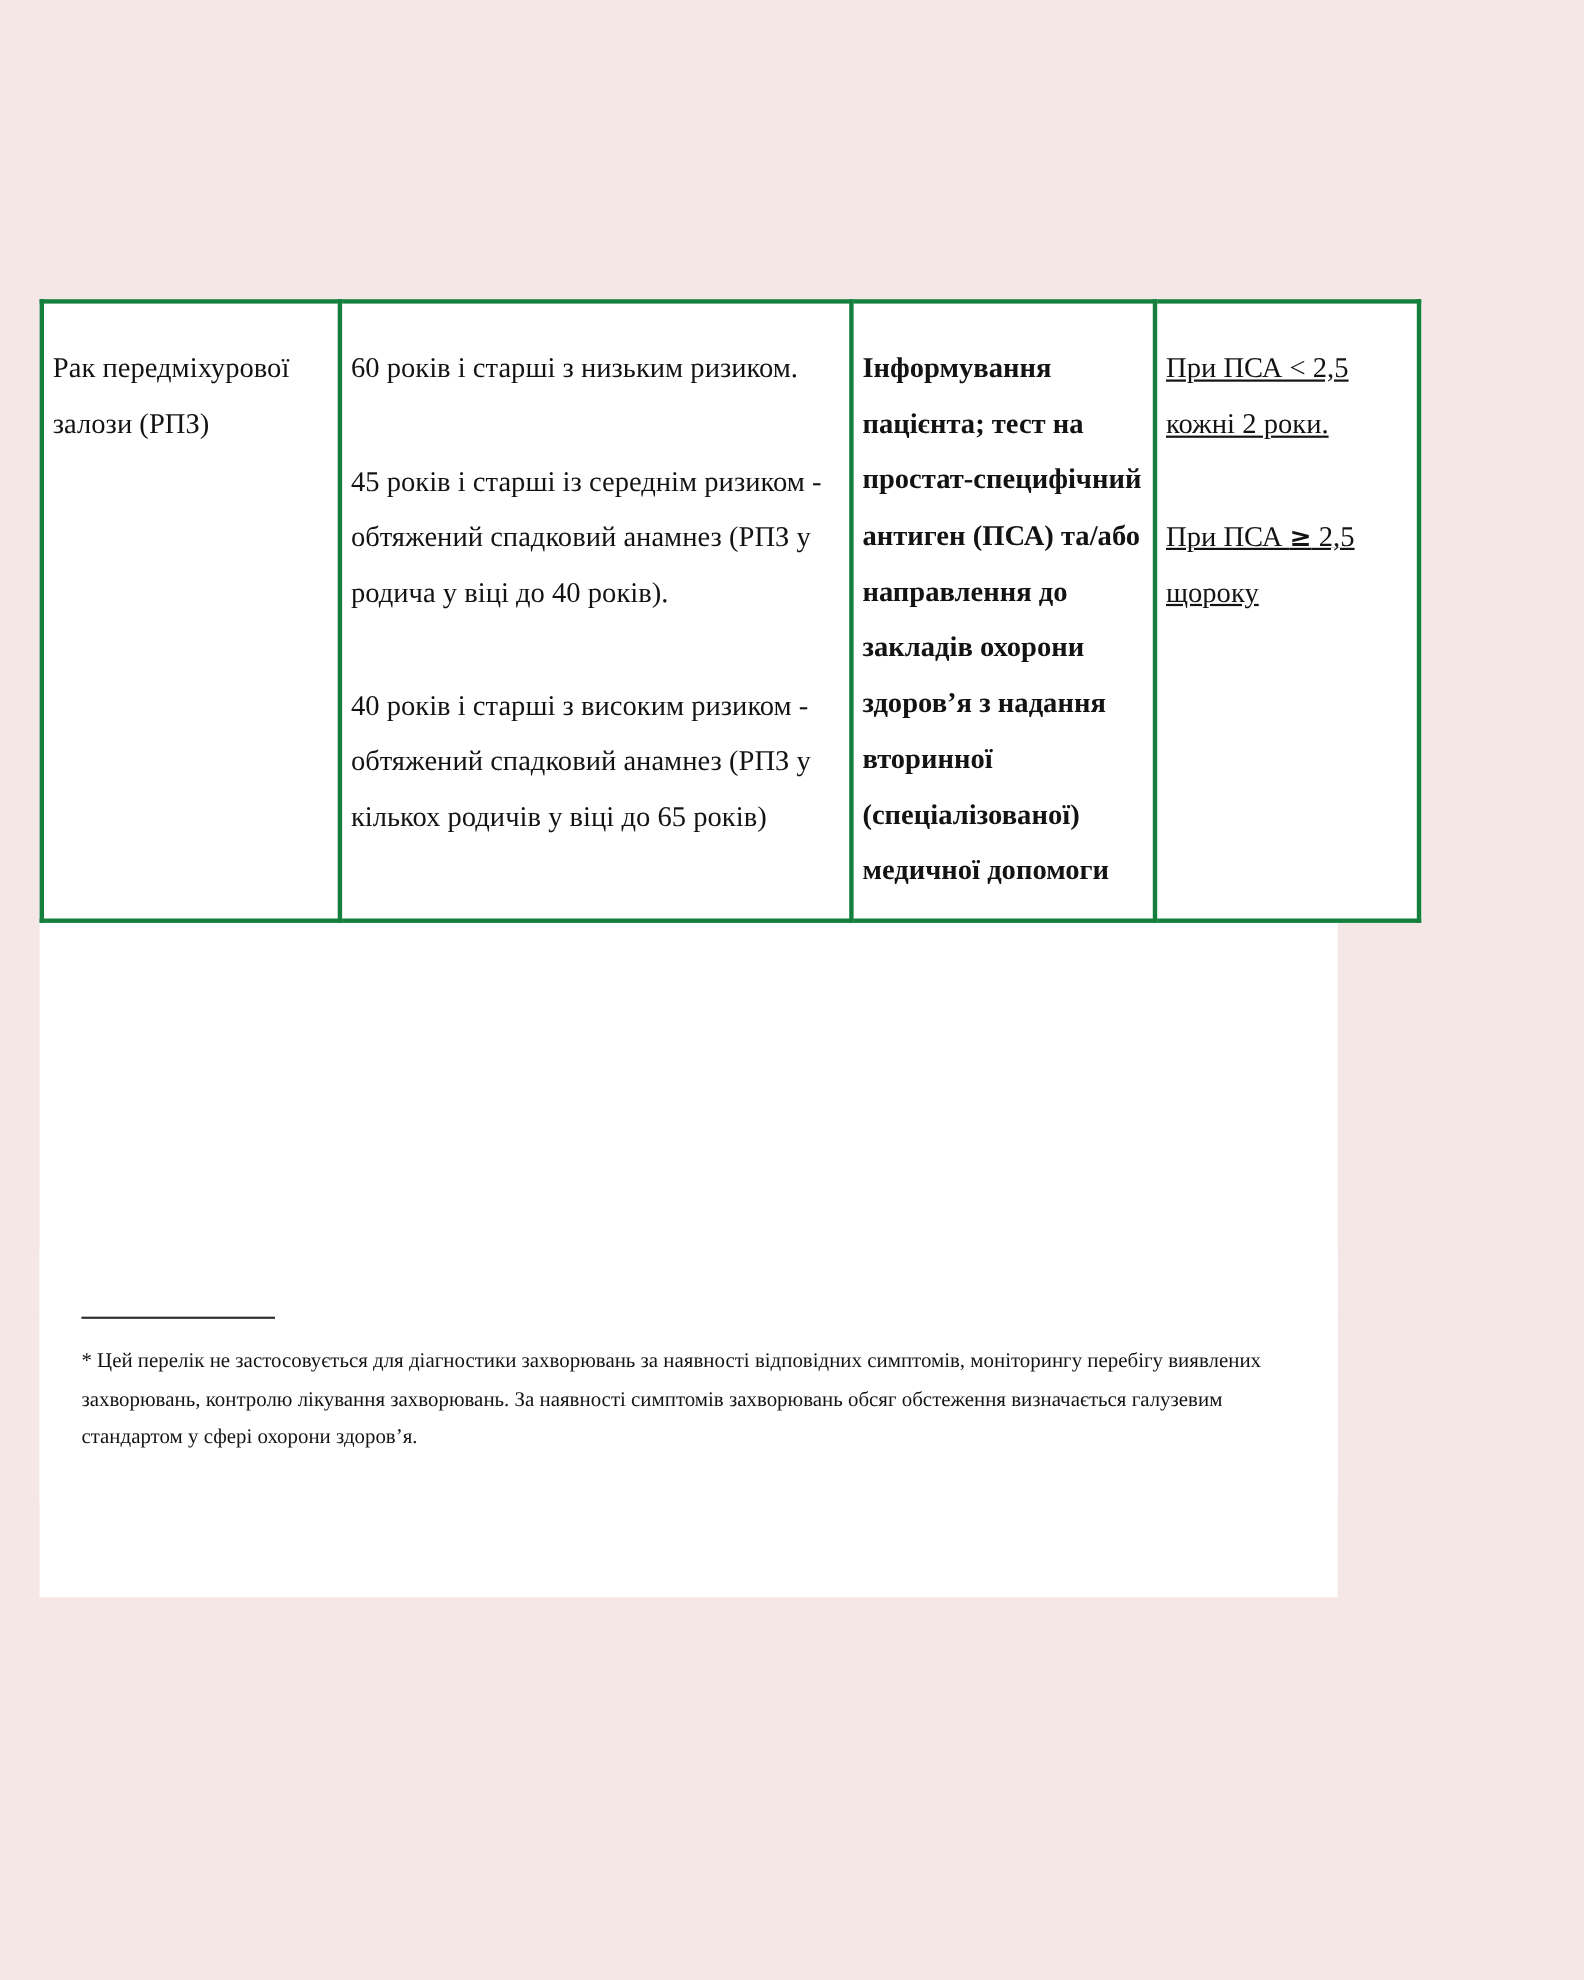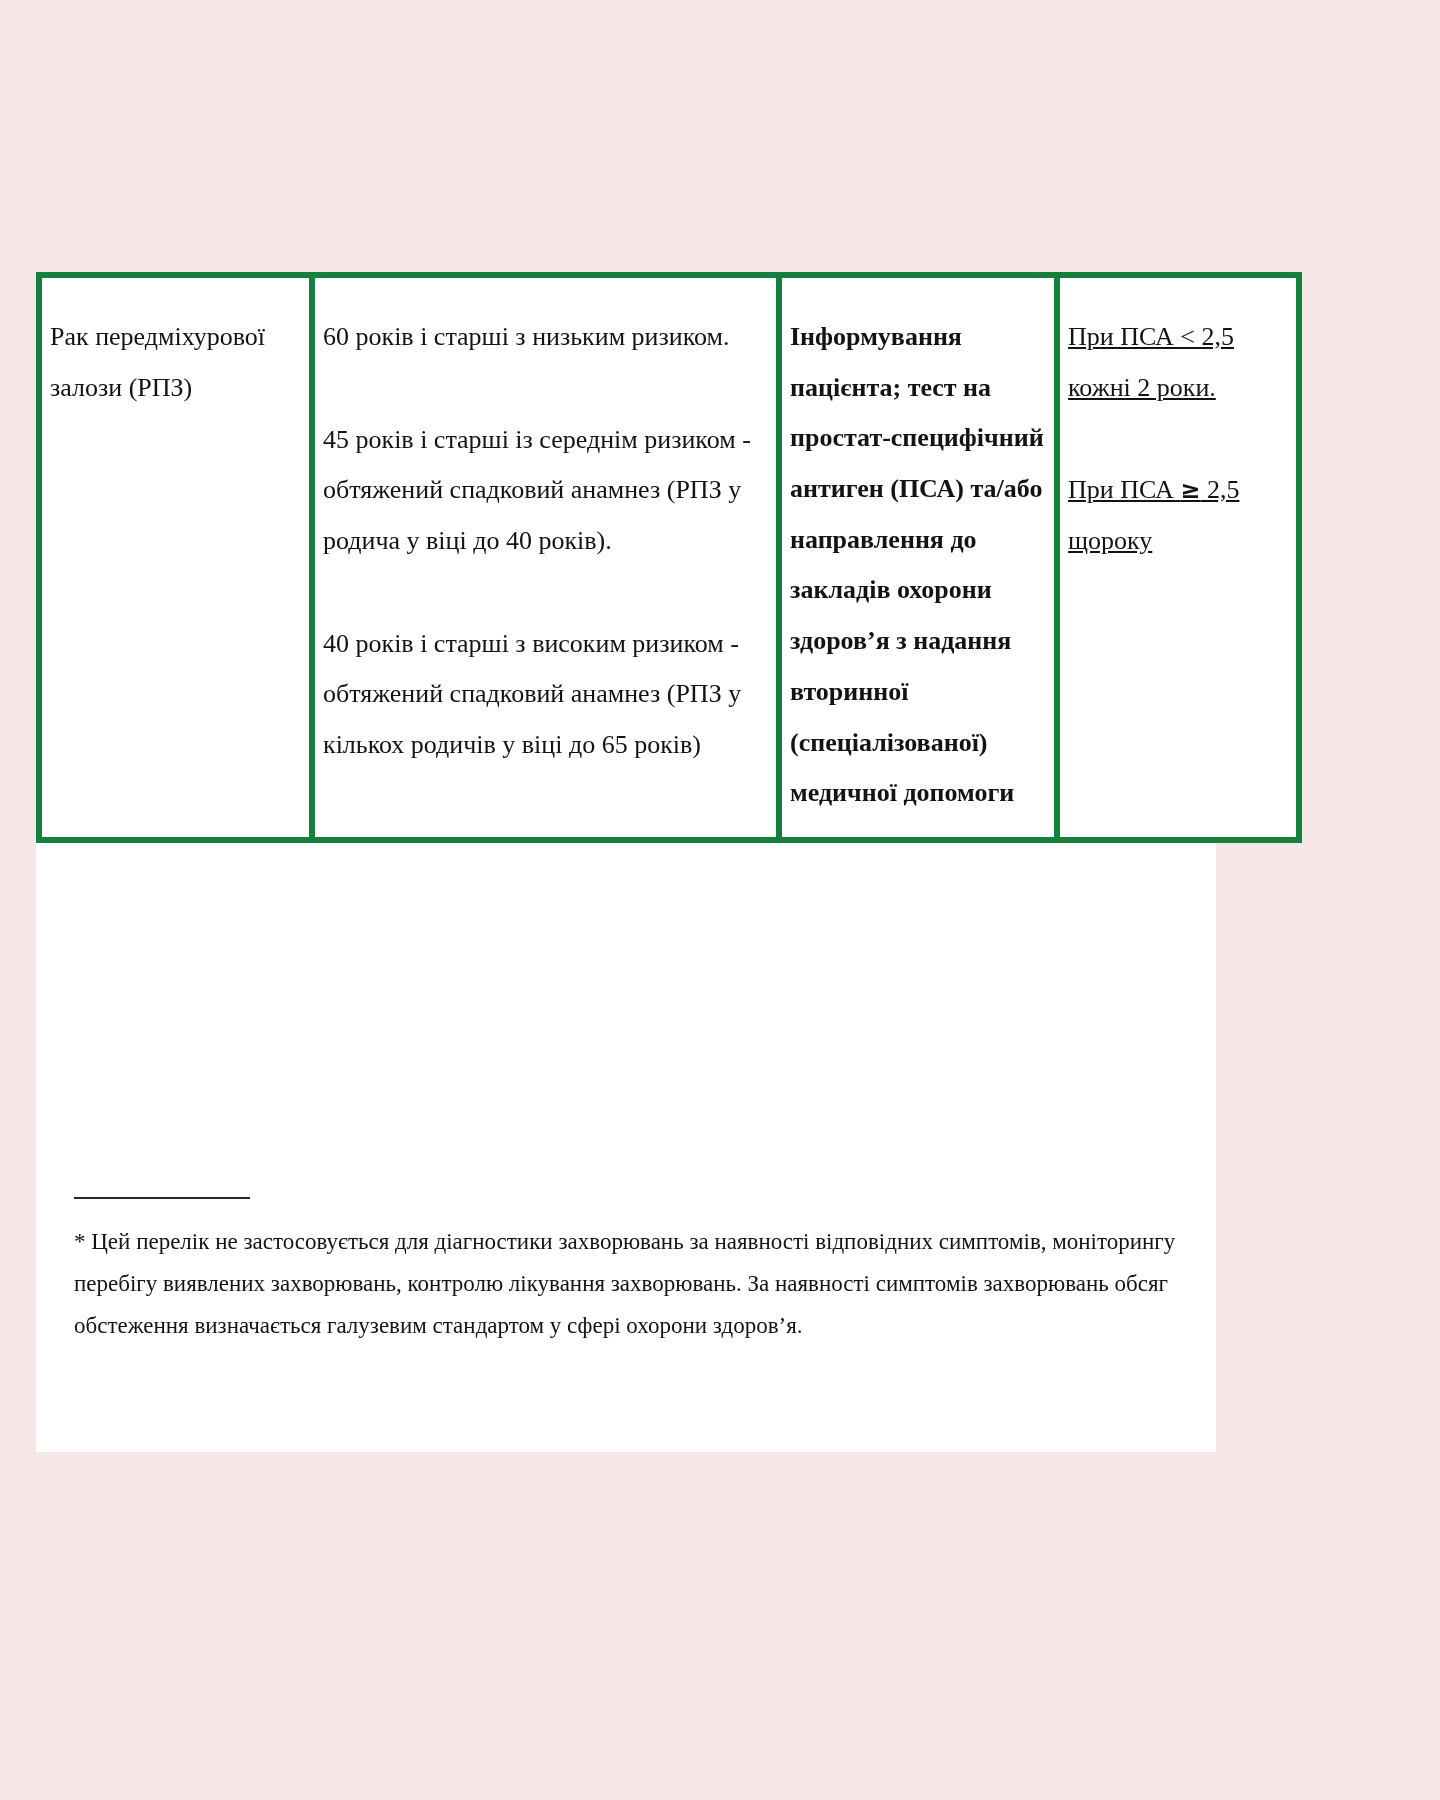--- a/index.html
+++ b/index.html
@@ -43,21 +43,21 @@
   }
 
   table.screening {
     border-collapse: collapse;
     table-layout: fixed;
     width: 1180px;
     background: #ffffff;
   }
 
   table.screening td {
-    border: 6px solid #15803d;
+    border: 4px solid #15803d;
     vertical-align: top;
     padding: 34px 6px 18px 8px;
     font-size: 26px;
     line-height: 1.95;
     color: #131313;
     background: #ffffff;
   }
 
   td.c1 { width: 253px; }
   td.c2 { width: 447px; }
@@ -89,21 +89,21 @@
   }
 
   .footnote-rule {
     width: 176px;
     height: 0;
     border-top: 2px solid #2a2a2a;
     margin: 0 0 0 38px;
   }
 
   .footnote-text {
-    font-size: 23px;
+    font-size: 19px;
     line-height: 1.82;
     color: #131313;
     padding: 22px 34px 40px 38px;
     margin: 0;
     text-align: left;
     background: #ffffff;
   }
 </style>
 </head>
 <body>

